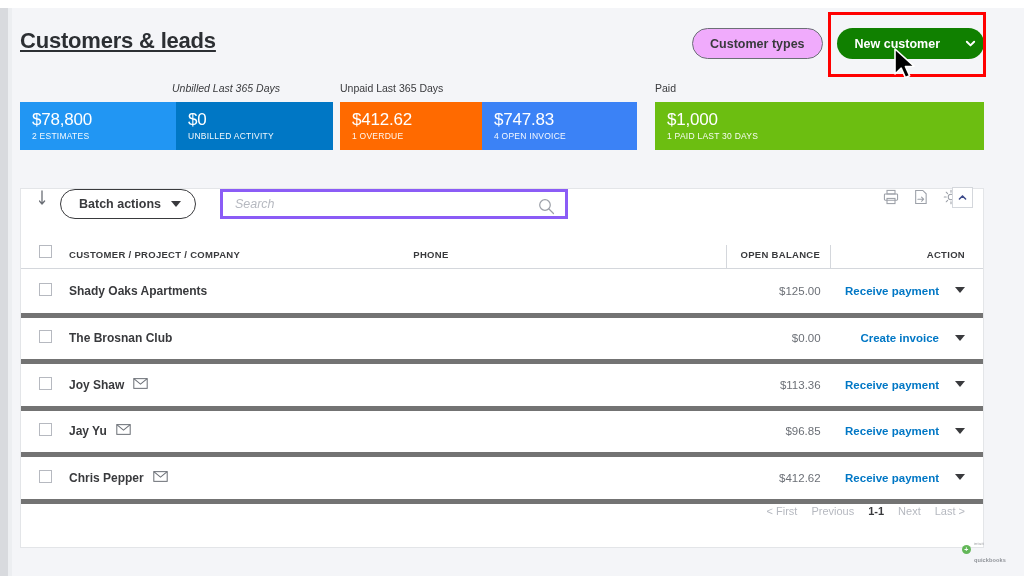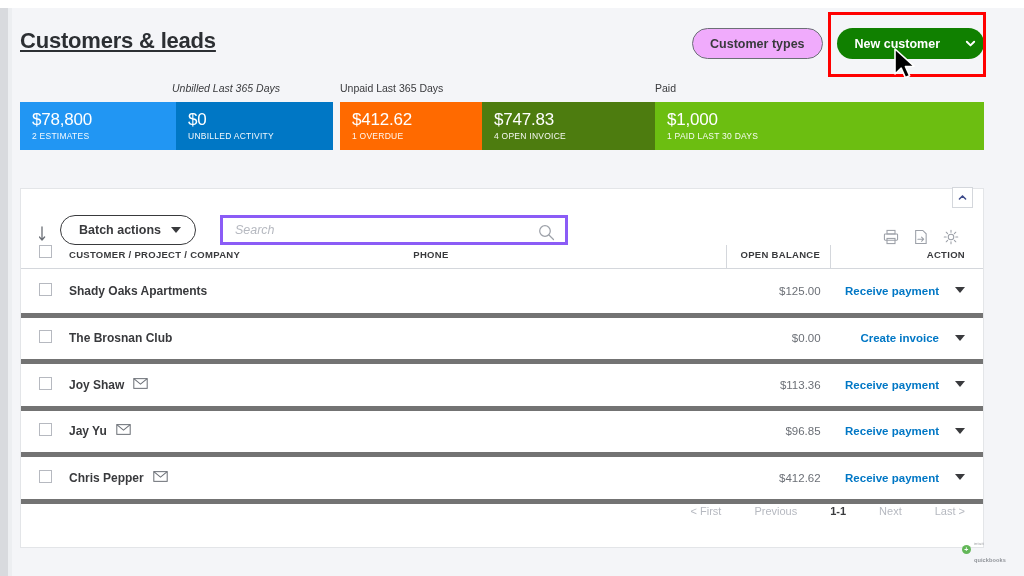--- a/index.html
+++ b/index.html
@@ -100,21 +100,21 @@
   }
   .collapse-btn {
     position: absolute; right: 10px; top: -2px;
     width: 21px; height: 21px;
     border: 1px solid #d4d7dc; background: #ffffff;
     display: flex; align-items: center; justify-content: center;
     cursor: pointer; z-index: 5;
   }
   .toolbar {
     position: relative; height: 56px;
-    display: flex; align-items: flex-end; padding: 0 18px;
+    display: flex; align-items: flex-start; padding: 0 18px;
   }
   .sort-icon { margin-right: 8px; display: flex; align-items: flex-end; }
   .batch-btn {
     height: 30px; padding: 0 14px 0 18px;
     border: 1.5px solid #393a3d; border-radius: 16px;
     background: #ffffff; color: #393a3d;
     font-size: 12.5px; font-weight: bold;
     display: flex; align-items: center; gap: 10px;
     cursor: pointer; white-space: nowrap;
   }
@@ -169,21 +169,21 @@
   .bal-val { color: #6b6f76; font-size: 11.5px; }
   .act-cell { display: flex; align-items: center; justify-content: flex-end; gap: 16px; }
   .act-link { color: #0077c5; font-weight: bold; font-size: 11.5px; cursor: pointer; }
   .act-caret { cursor: pointer; line-height: 0; }
 
   .pager {
     position: absolute; right: 18px; bottom: 30px;
     display: flex; align-items: center; gap: 14px;
     font-size: 11px; color: #b6b9c0;
   }
-  .pager span { cursor: pointer; white-space: nowrap; margin-left: 19px; }
+  .pager span { cursor: pointer; white-space: nowrap; }
   .pager .cur { color: #393a3d; font-weight: bold; cursor: default; }
 
   
   .footer-logo {
     position: absolute; right: 18px; bottom: 10px;
     display: flex; align-items: center; gap: 3px; opacity: .72;
   }
   .fl-dot {
     width: 9px; height: 9px; border-radius: 50%; background: #2ca01c;
     display: flex; align-items: center; justify-content: center;
@@ -245,21 +245,21 @@
         <div class="kpi-seg" style="background: rgb(0, 119, 197); width: 157px;">
           <div class="kpi-amt">$0</div>
           <div class="kpi-sub">UNBILLED ACTIVITY</div>
         </div>
       </div>
       <div class="kpi-bar" style="left: 340px;">
         <div class="kpi-seg" style="background: rgb(255, 106, 0); width: 142px;">
           <div class="kpi-amt">$412.62</div>
           <div class="kpi-sub">1 OVERDUE</div>
         </div>
-        <div class="kpi-seg" style="background: #4d7c0f; width: 173px;">
+        <div class="kpi-seg" style="background: #3b82f6; width: 155px;">
           <div class="kpi-amt">$747.83</div>
           <div class="kpi-sub">4 OPEN INVOICE</div>
         </div>
       </div>
       <div class="kpi-bar" style="left: 655px;">
         <div class="kpi-seg" style="background: rgb(108, 190, 17); width: 329px;">
           <div class="kpi-amt">$1,000</div>
           <div class="kpi-sub">1 PAID LAST 30 DAYS</div>
         </div>
       </div>

